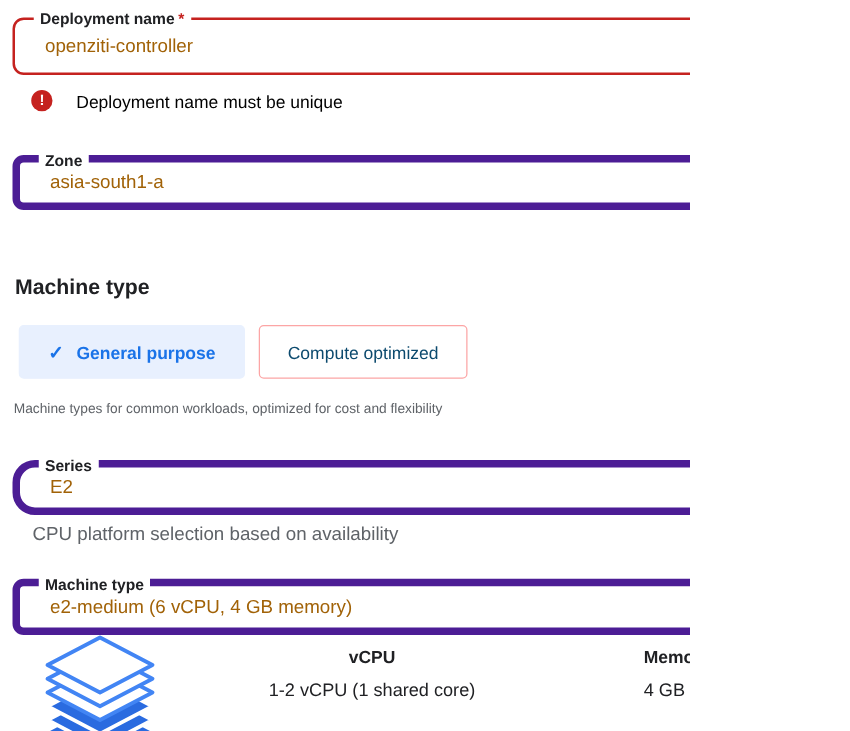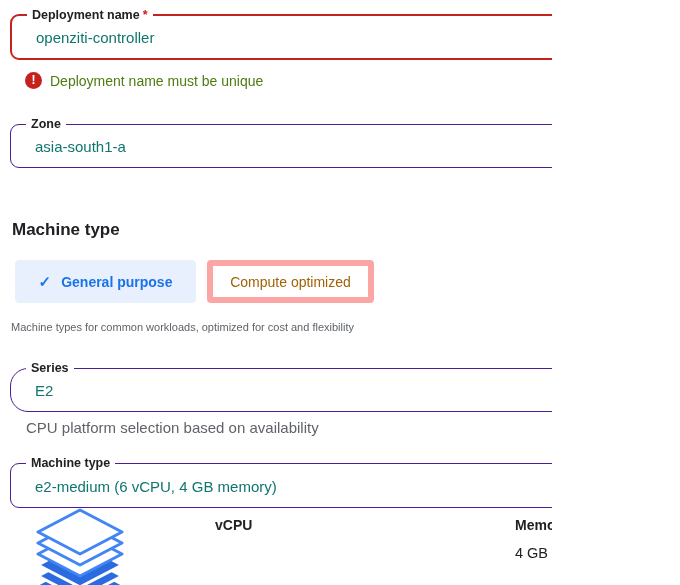--- a/index.html
+++ b/index.html
@@ -6,33 +6,33 @@
   html,body { background:#fff; }
   body { font-family:"Liberation Sans", sans-serif; }
   #app {
     position:relative; width:552px; height:585px;
     background:#fff; overflow:hidden; color:#202124;
   }
 
   
   .field {
     position:absolute; left:10px; width:642px;
-    background:#fff; border:1px solid #4c1d95; border-radius:9px;
+    background:#fff; border:6px solid #4c1d95; border-radius:9px;
   }
   .field.error { border:2px solid #c5221f; }
   .notch-label {
     position:absolute; top:-9px; left:15px;
     background:#fff; padding:0 5px;
     font-size:12.5px; font-weight:700; color:#202124;
     line-height:17px; white-space:nowrap;
   }
   .req { color:#c5221f; margin-left:3px; font-weight:700; }
   .field-value {
     position:absolute; left:24px; top:50%; transform:translateY(-50%);
-    font-size:15px; color:#0f766e; white-space:nowrap;text-align:right;
+    font-size:15px; color:#a16207; white-space:nowrap;text-align:right;
   }
   .caret {
     position:absolute; top:50%; transform:translateY(-50%);
     width:0; height:0; cursor:pointer;
     border-left:6px solid transparent; border-right:6px solid transparent;
     border-top:7px solid #25282c;
   }
   .help-badge {
     position:absolute; right:13px; top:50%; transform:translateY(-50%);
     width:19px; height:19px; border-radius:50%;
@@ -43,35 +43,35 @@
   
   .error-row {
     position:absolute; left:25px; top:72px;
     display:flex; align-items:center; gap:8px;
   }
   .error-badge {
     width:17px; height:17px; border-radius:50%;
     background:#c5221f; color:#fff; font-size:12px; font-weight:700;
     text-align:center; line-height:17px; flex:0 0 auto;
   }
-  .error-text { font-size:14px; color:#4d7c0f; }
+  .error-text { font-size:14px; color:#000000;margin-left:11px; }
 
   
   .section-heading {
     position:absolute; left:12px; top:220px;
     font-size:17px; font-weight:700; color:#202124;
   }
 
   
   .tabs { position:absolute; left:15px; top:260px; display:flex; gap:11px; }
   .tab {
     height:43px; display:flex; align-items:center; justify-content:center;
     gap:10px; border-radius:4px; cursor:pointer;
-    background:#fff; border:6px solid #fca5a5;
-    font-size:14px; color:#a16207;
+    background:#fff; border:1px solid #fca5a5;
+    font-size:14px; color:#0c4a6e;
   }
   .tab.selected {
     background:#e8f0fe; border:1px solid #e8f0fe;
     color:#1a73e8; font-weight:700;
   }
   .tab-check { font-size:15px; font-weight:700; color:#1a73e8; }
   .tab-1 { width:181px; } .tab-2 { width:167px; } .tab-3 { width:155px; }
 
   
   .description {
@@ -151,20 +151,21 @@
     <path d="M44 57 L86 79 L44 101 L2 79 Z" fill="#2a6be0" stroke="#2a6be0" stroke-width="2"></path>
     <path d="M44 46 L86 68 L44 90 L2 68 Z" fill="#2a6be0" stroke="#fff" stroke-width="3"></path>
     <path d="M44 35 L86 57 L44 79 L2 57 Z" fill="#2a6be0" stroke="#fff" stroke-width="3"></path>
     <path d="M44 24 L86 46 L44 68 L2 46 Z" fill="#fff" stroke="#4285f4" stroke-width="3" stroke-linejoin="round"></path>
     <path d="M44 13 L86 35 L44 57 L2 35 Z" fill="#fff" stroke="#4285f4" stroke-width="3" stroke-linejoin="round"></path>
     <path d="M44 2 L86 24 L44 46 L2 24 Z" fill="#fff" stroke="#4285f4" stroke-width="3" stroke-linejoin="round"></path>
   </svg>
 
   <div class="spec-col spec-col-vcpu">
     <div class="spec-header">vCPU</div>
+    <div class="spec-value">1-2 vCPU (1 shared core)</div>
   </div>
 
   <div class="spec-col spec-col-memory">
     <div class="spec-header">Memory</div>
     <div class="spec-value">4 GB</div>
   </div>
 
 </div>
 
 </body></html>

